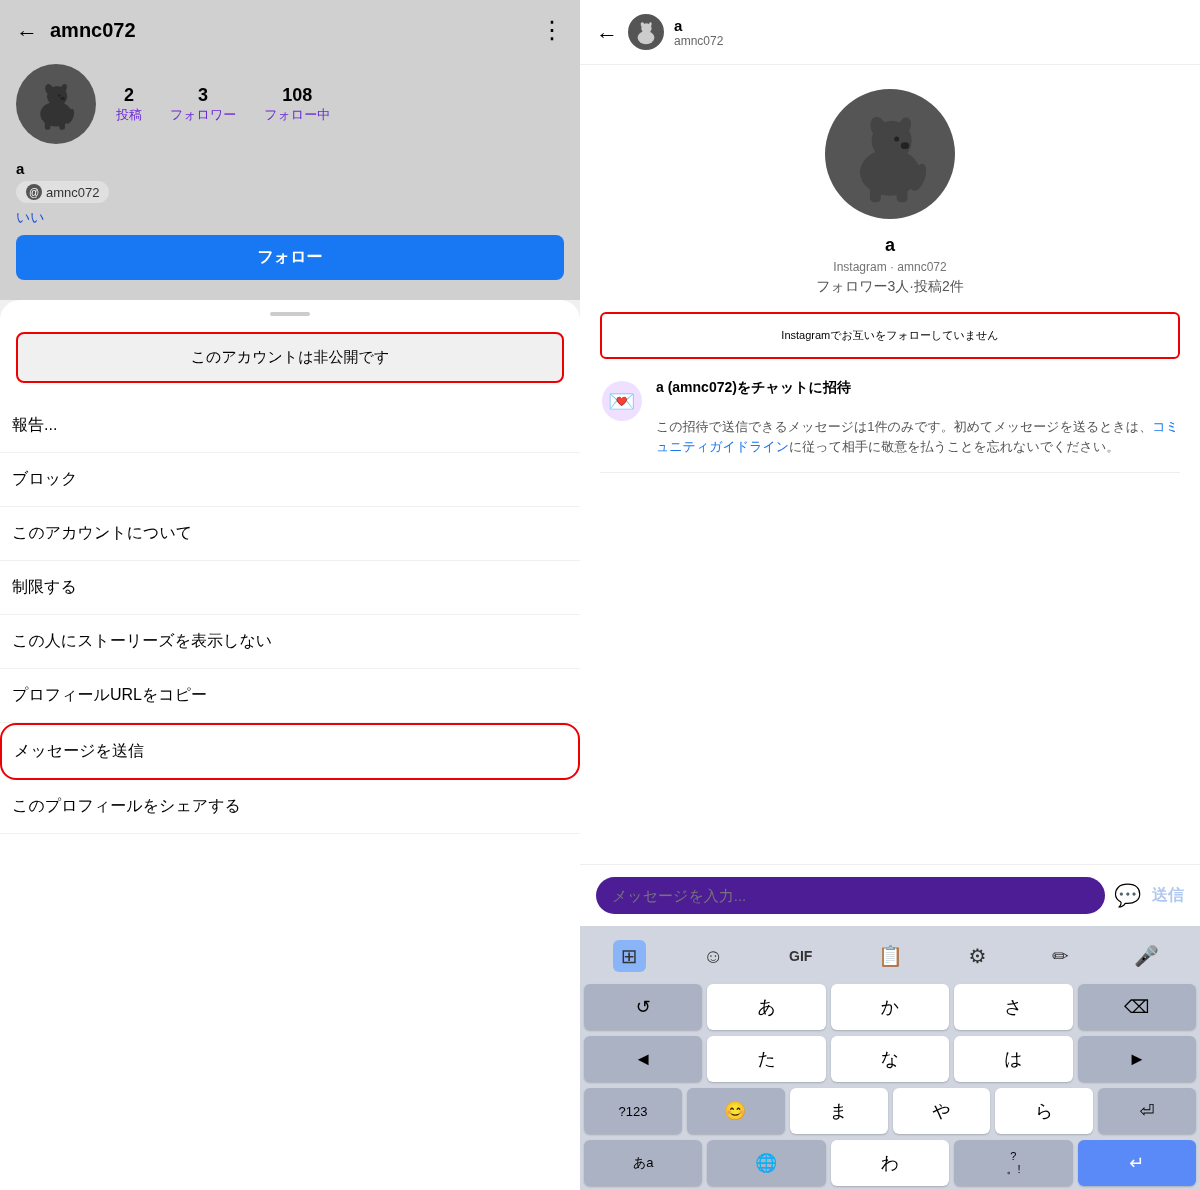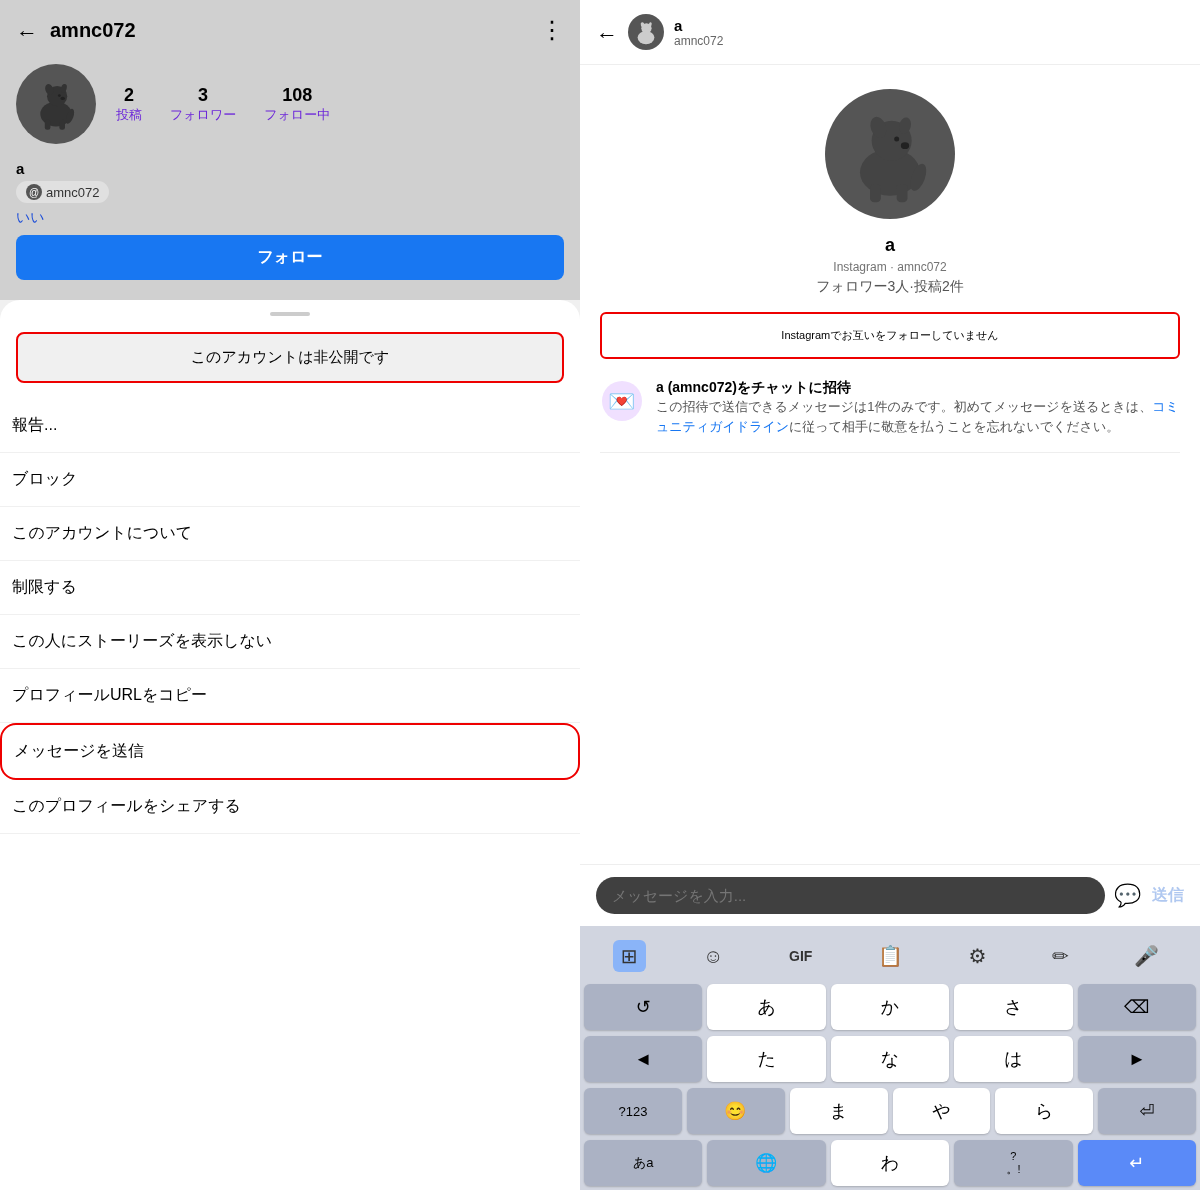--- a/index.html
+++ b/index.html
@@ -321,21 +321,21 @@
     }
 
     .invite-text-block {
       flex: 1;
     }
 
     .invite-title {
       font-size: 14px;
       font-weight: 600;
       color: #000;
-      margin-bottom: 0;
+      margin-bottom: 20px;
     }
 
     .invite-description {
       font-size: 13px;
       color: #555;
       line-height: 1.5;
     }
 
     .invite-link {
       color: #1877f2;
@@ -346,21 +346,21 @@
     .message-input-area {
       padding: 12px 16px;
       border-top: 1px solid #eee;
       display: flex;
       align-items: center;
       gap: 10px;
     }
 
     .message-input-box {
       flex: 1;
-      background: #404040;
+      background: #4c1d95;
       border-radius: 24px;
       padding: 10px 16px;
       font-size: 15px;
       color: #999;
       border: none;
       outline: none;
     }
 
     .emoji-button {
       background: none;

